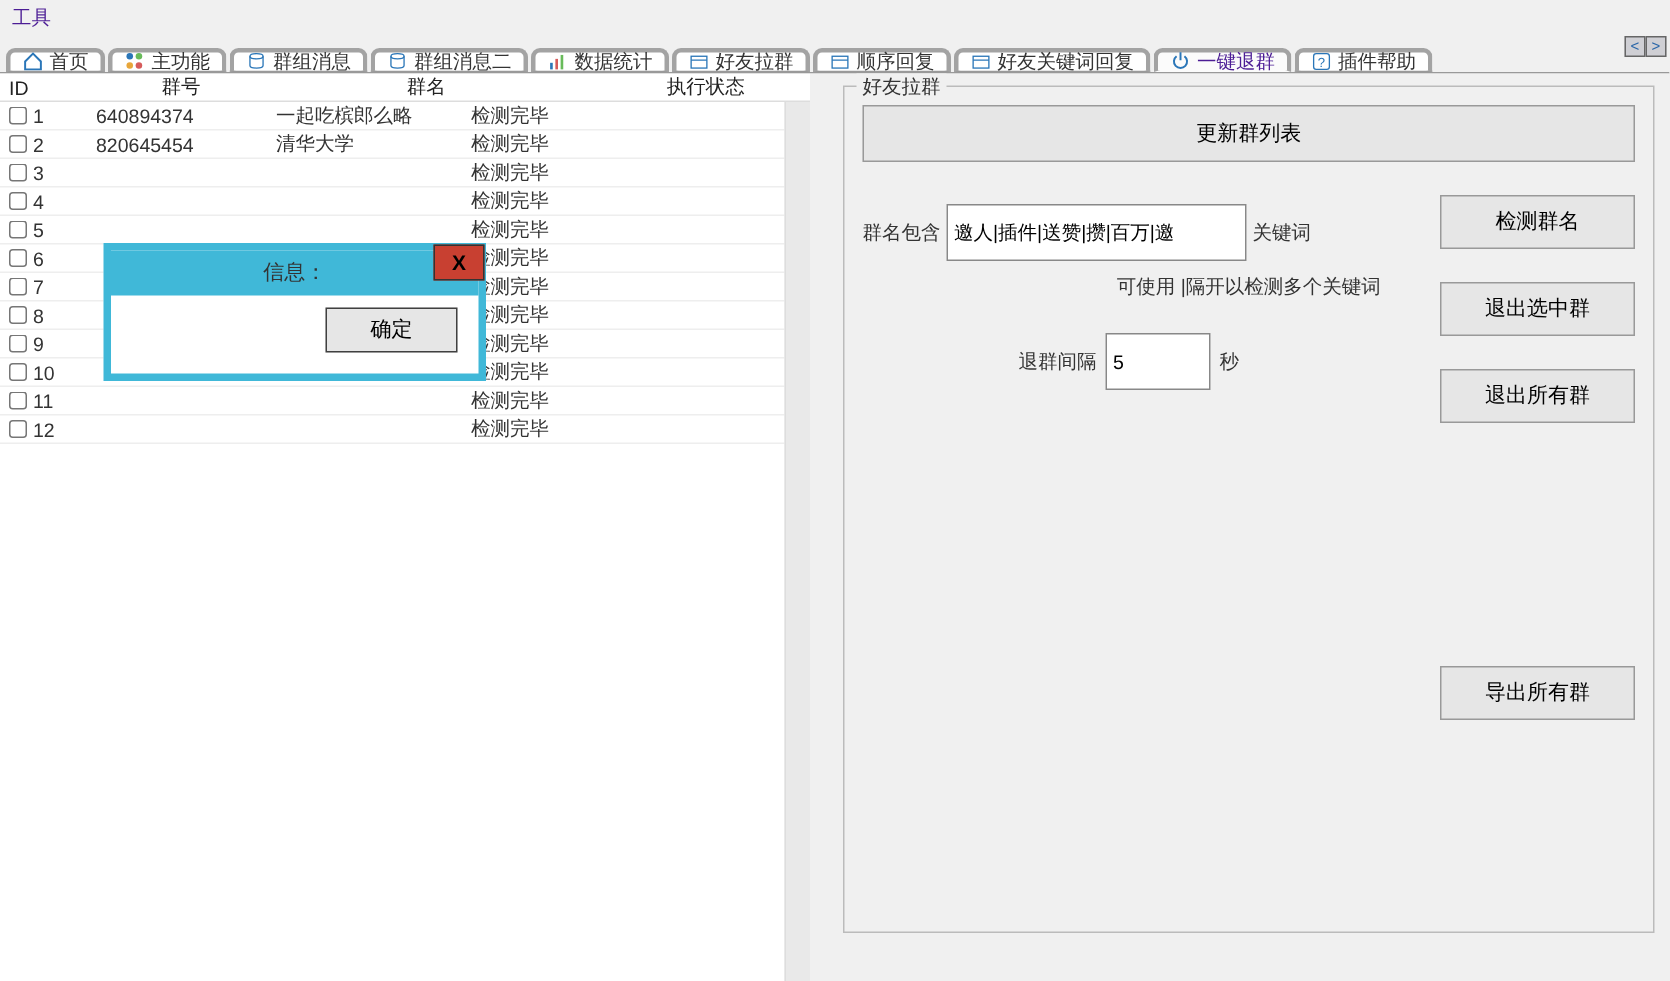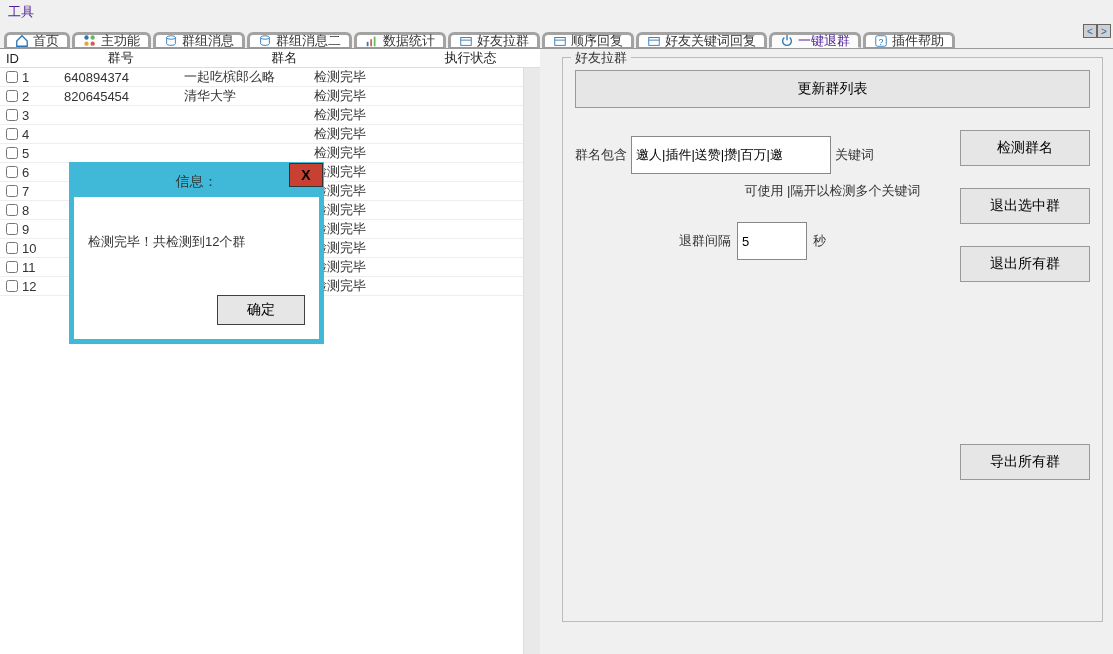--- a/index.html
+++ b/index.html
@@ -468,23 +468,20 @@
           </div>
         </div>
       <div class="scrollbar-v"></div>
     </div>
 
     <div class="dialog">
       <div class="dialog-titlebar">
         <span>信息：</span>
         <div class="dialog-close">X</div>
       </div>
-      <div class="dialog-body">
-        <span>检测完毕！共检测到12个群</span>
-      </div>
       <div class="dialog-footer">
         <button>确定</button>
       </div>
     </div>
   </div>
 
   <div class="divider-v"></div>
 
   <div class="right-panel">
     <div class="groupbox">

